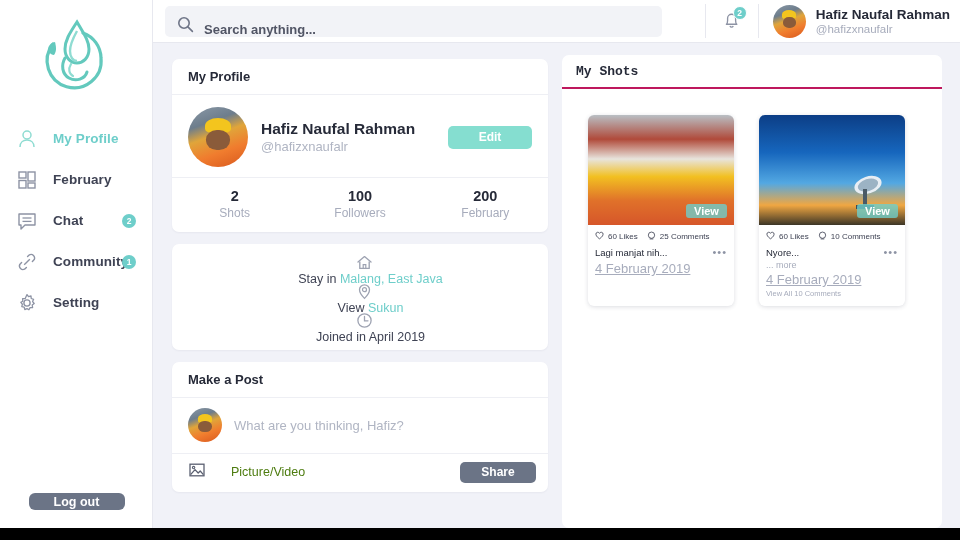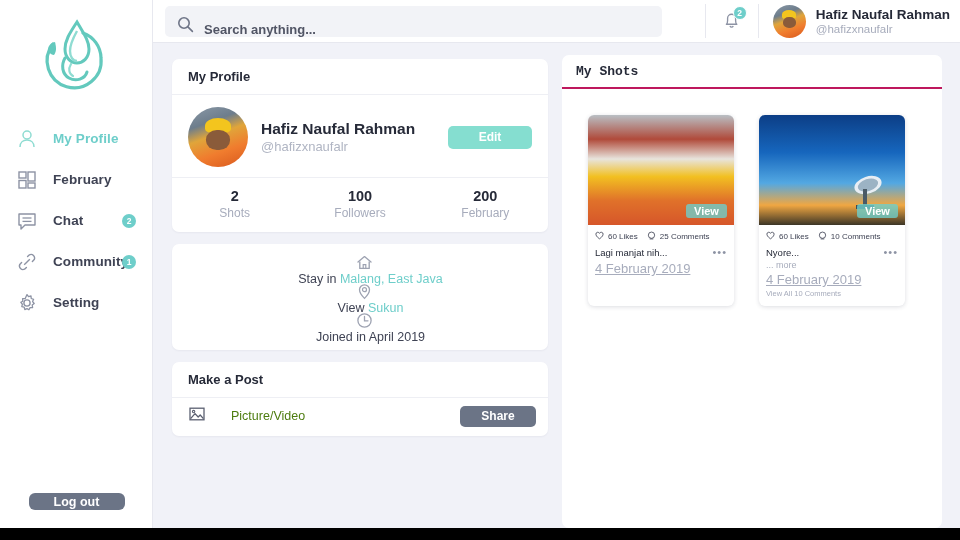--- a/index.html
+++ b/index.html
@@ -443,20 +443,24 @@
                 </svg>
             </span>
             <span class="txt"><span>Joined in April 2019</span></span>
           </div>
 
         </div>
       </div>
 
       <div class="card">
         <div class="card-head">Make a Post</div>
+        <div class="post-input-row">
+          <div class="avatar" style="width:34px;height:34px;"></div>
+          <input id="post-input" type="text" placeholder="What are you thinking, Hafiz?" style="">
+        </div>
         <div class="post-foot">
           <span>
             <svg width="18" height="18" viewBox="0 0 18 18">
                 <rect x="2" y="3.2" width="14" height="11.6" fill="none" stroke="#5b6071" stroke-width="1.3"></rect>
                 <circle cx="5.6" cy="6.6" r="1.2" fill="none" stroke="#5b6071" stroke-width="1.1"></circle>
                 <path d="M2.6 13.6 L7 8.6 L10.2 12 L12.2 10 L15.4 13.6" fill="none" stroke="#5b6071" stroke-width="1.3" stroke-linejoin="round"></path>
               </svg>
           </span>
           <span id="pic-video-label">Picture/Video</span>
           <button id="share-btn">Share</button>

